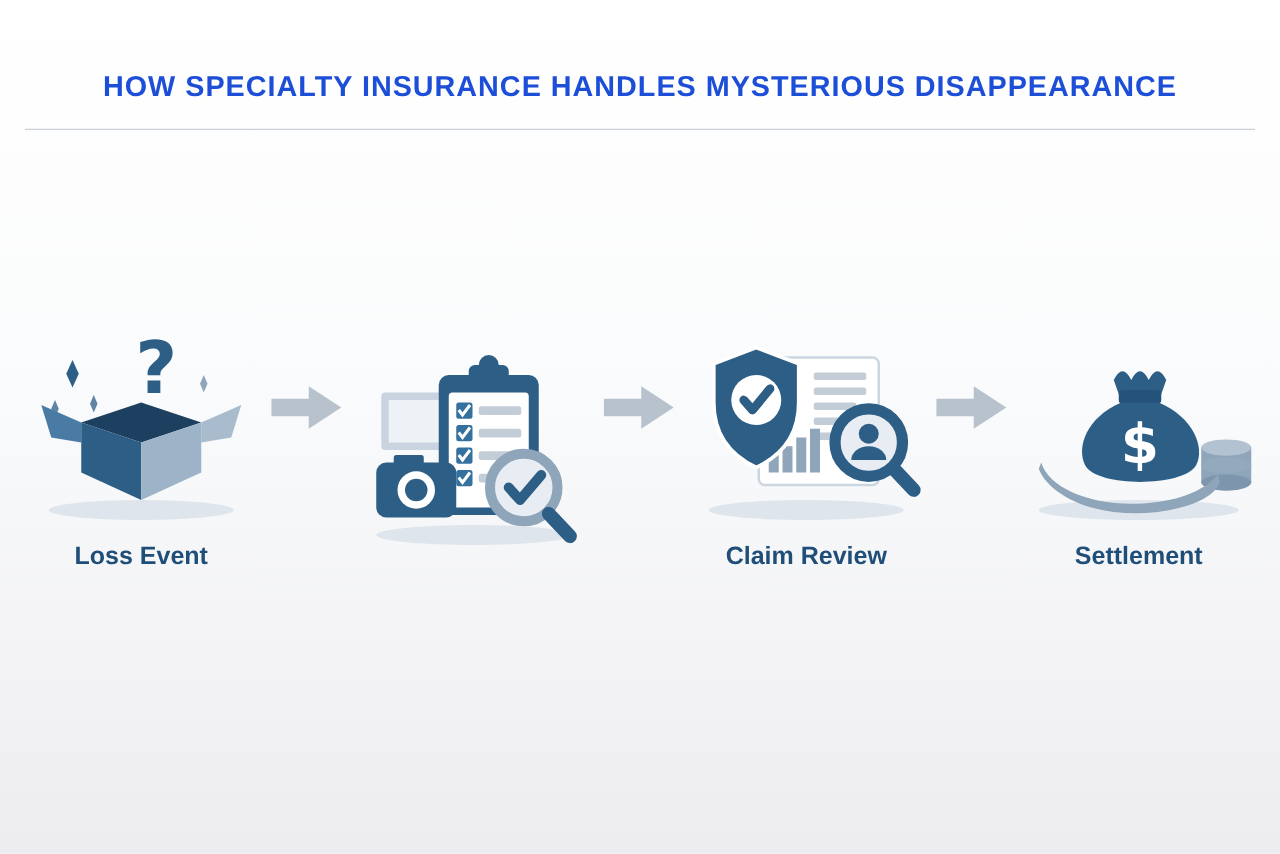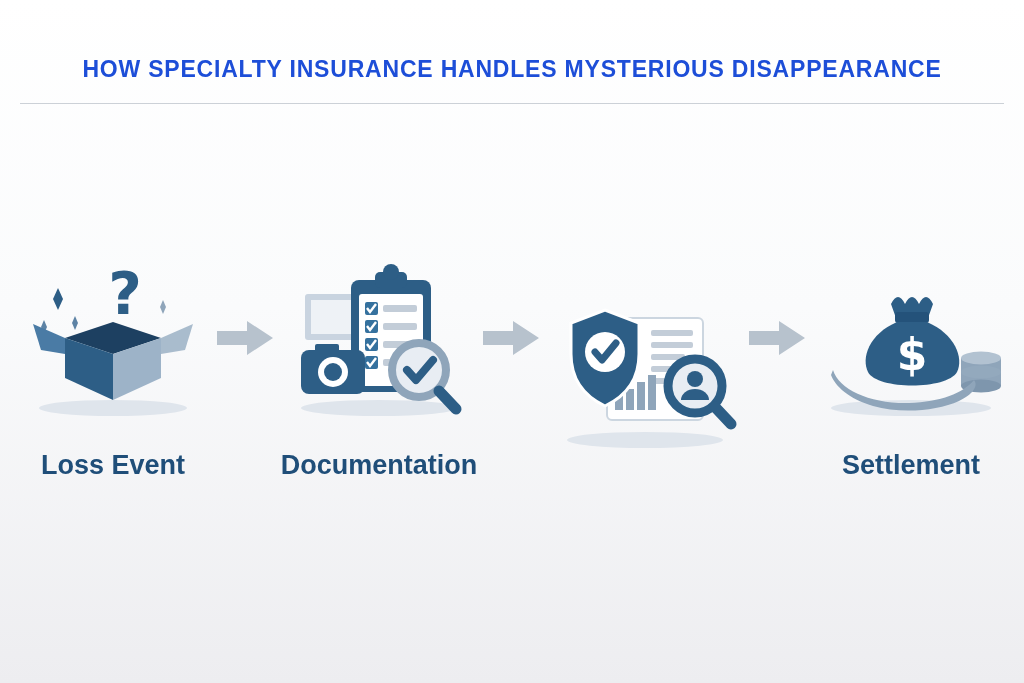--- a/index.html
+++ b/index.html
@@ -35,22 +35,22 @@
     align-items: center;
   }
   .icon-wrap {
     height: 172px;
     display: flex;
     align-items: flex-end;
     justify-content: center;
   }
   .icon-wrap svg { width: 200px; height: 160px; }
   .step-label {
-    margin-top: 32px;
-    font-size: 27px;
+    margin-top: 16px;
+    font-size: 20px;
     font-weight: bold;
     color: #1f4e79;
   }
   .arrow {
     width: 58px;
     height: 44px;
     transform: translateY(-26px);
     flex: 0 0 auto;
   }
 </style>
@@ -124,21 +124,20 @@
           <circle cx="54" cy="114" r="9" fill="#2d5e86"></circle>
         </g>
 
         <g>
           <circle cx="140" cy="112" r="27" fill="#e8edf3" stroke="#8fa5ba" stroke-width="8"></circle>
           <path d="M128,112 l9,10 l17,-20" stroke="#2d5e86" stroke-width="8" fill="none" stroke-linecap="round" stroke-linejoin="round"></path>
           <line x1="160" y1="133" x2="177" y2="151" stroke="#2d5e86" stroke-width="11" stroke-linecap="round"></line>
         </g>
       </svg>
     </div>
-    <div class="step-label">Documentation</div>
   </div>
 
   <svg class="arrow" viewBox="0 0 58 44">
     <polygon points="0,15 30,15 30,5 56,22 30,39 30,29 0,29" fill="#b7c2cd"></polygon>
   </svg>
 
   <div class="step">
     <div class="icon-wrap">
       <svg viewBox="0 0 200 160">
         <ellipse cx="100" cy="150" rx="78" ry="8" fill="#dfe5ec"></ellipse>
@@ -166,20 +165,21 @@
         </g>
 
         <g>
           <circle cx="150" cy="96" r="27" fill="#e8edf3" stroke="#2d5e86" stroke-width="9"></circle>
           <circle cx="150" cy="89" r="8" fill="#2d5e86"></circle>
           <path d="M136,110 a14,11 0 0 1 28,0 Z" fill="#2d5e86"></path>
           <line x1="170" y1="117" x2="186" y2="134" stroke="#2d5e86" stroke-width="11" stroke-linecap="round"></line>
         </g>
       </svg>
     </div>
+    <div class="step-label">Claim Review</div>
   </div>
 
   <svg class="arrow" viewBox="0 0 58 44">
     <polygon points="0,15 30,15 30,5 56,22 30,39 30,29 0,29" fill="#b7c2cd"></polygon>
   </svg>
 
   <div class="step">
     <div class="icon-wrap">
       <svg viewBox="0 0 200 160">
         <ellipse cx="100" cy="150" rx="80" ry="8" fill="#dfe5ec"></ellipse>

